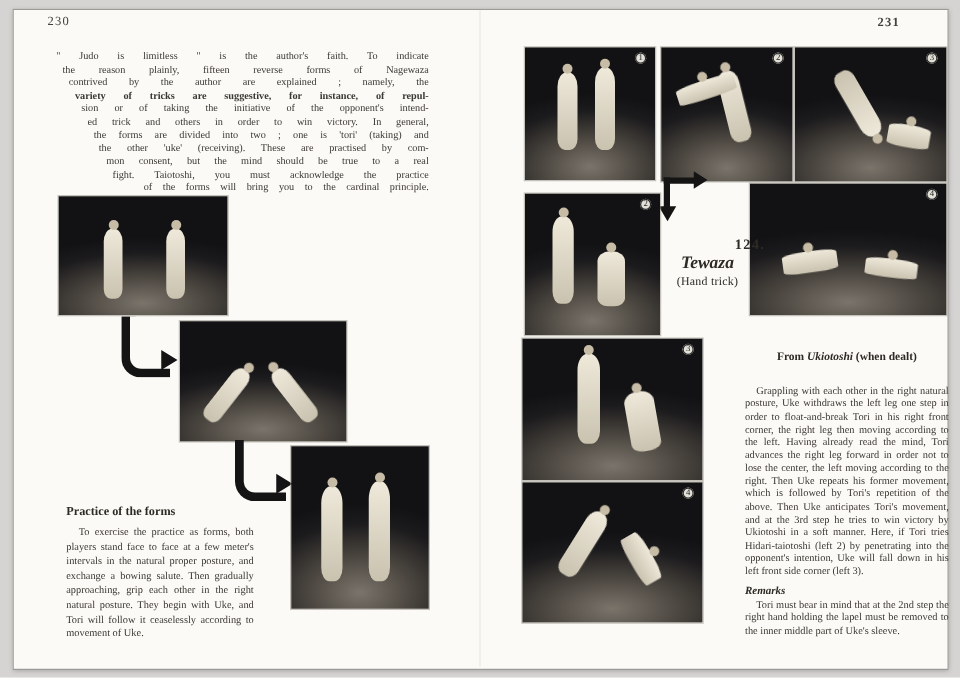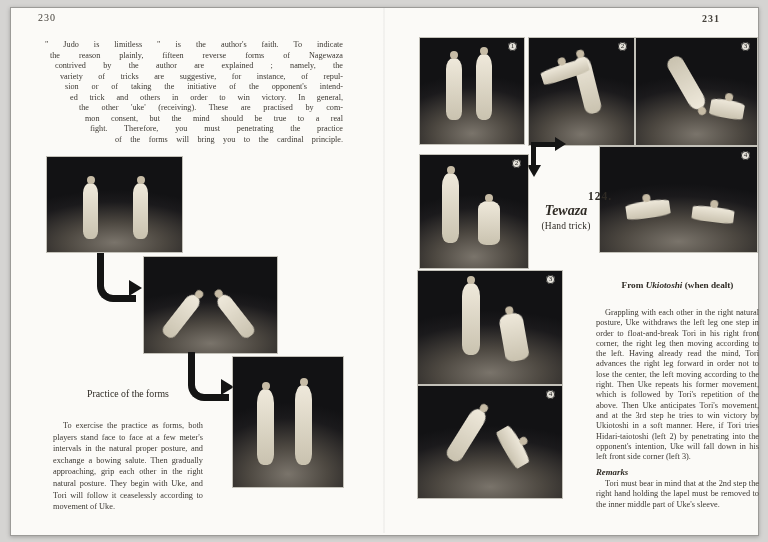--- a/index.html
+++ b/index.html
@@ -46,47 +46,48 @@
   
   .barrow{position:absolute;border-left:5px solid #141414;border-top:5px solid #141414;}
 
   
   .tewaza{position:absolute;left:520px;top:190px;width:92px;text-align:center;color:#2e2a24;}
   .tewaza .num{font-size:11.5px;font-weight:bold;letter-spacing:1px;text-align:right;}
   .tewaza .title{font-size:14px;font-weight:bold;font-style:italic;margin-top:1px;}
   .tewaza .sub{font-size:9.5px;margin-top:2px;letter-spacing:.2px;text-align:center;}
 
   
-  .practice-h{position:absolute;left:53px;top:388px;width:150px;text-align:center;font-weight:normal;font-size:9.8px;color:#2e2a24;}
+  .practice-h{position:absolute;left:53px;top:404px;width:150px;font-weight:bold;font-size:9.8px;color:#2e2a24;}
   .practice-b{position:absolute;left:53px;top:420px;width:150px;font-size:8.3px;line-height:11.6px;text-align:justify;text-indent:10px;color:#3c3832;}
   .rhead{position:absolute;left:596px;top:280px;width:163px;text-align:center;font-size:9.2px;font-weight:bold;color:#2e2a24;line-height:11.5px;}
   .bi{font-style:italic;font-weight:bold;}
   .rbody{position:absolute;left:596px;top:308px;width:163px;font-size:8.3px;line-height:10.3px;text-align:justify;text-indent:9px;color:#3c3832;}
   .remarks-h{position:absolute;left:596px;top:467px;font-size:8.8px;font-weight:bold;font-style:italic;color:#2e2a24;}
   .remarks-b{position:absolute;left:596px;top:479px;width:163px;font-size:8.3px;line-height:10.3px;text-align:justify;text-indent:9px;color:#3c3832;}
 </style>
 </head>
 <body>
 
 <div class="stage">
   <div class="spread"></div>
   <div class="gutter"></div>
 
   <div class="pagenum" style="left:38px;top:12px;">230</div>
 
   <div class="intro">
     <div class="ln">" Judo is limitless " is the author's faith.  To indicate</div>
     <div class="ln" style="margin-left:5px;">the reason plainly, fifteen reverse forms of Nagewaza</div>
     <div class="ln" style="margin-left:10px;">contrived by the author are explained ; namely, the</div>
-    <div class="ln" style="margin-left:15px;">variety of tricks are suggestive, for instance, of repul-</div>
+    <div class="ln" style="margin-left:15px;font-weight:bold;">variety of tricks are suggestive, for instance, of repul-</div>
     <div class="ln" style="margin-left:20px;">sion or of taking the initiative of the opponent's intend-</div>
     <div class="ln" style="margin-left:25px;">ed trick and others in order to win victory.  In general,</div>
+    <div class="ln" style="margin-left:30px;">the forms are divided into two ; one is 'tori' (taking) and</div>
     <div class="ln" style="margin-left:34px;">the other 'uke' (receiving).  These are practised by com-</div>
     <div class="ln" style="margin-left:40px;">mon consent, but the mind should be true to a real</div>
-    <div class="ln" style="margin-left:45px;">fight.  Therefore, you must penetrating the practice</div>
+    <div class="ln" style="margin-left:45px;">fight.  Taiotoshi, you must acknowledge the practice</div>
     <div class="ln" style="margin-left:70px;">of the forms will bring you to the cardinal principle.</div>
   </div>
 
   <div class="photo" style="left:47px;top:157px;width:135px;height:95px;">
     <div class="fig" style="left:36px;top:26px;width:15px;height:56px;"></div>
     <div class="fig" style="left:86px;top:26px;width:15px;height:56px;"></div>
   </div>
 
   <div class="larrow" style="left:97px;top:253px;width:32px;height:42px;"></div>
   <div class="ahead-r" style="left:129px;top:280px;"></div>

